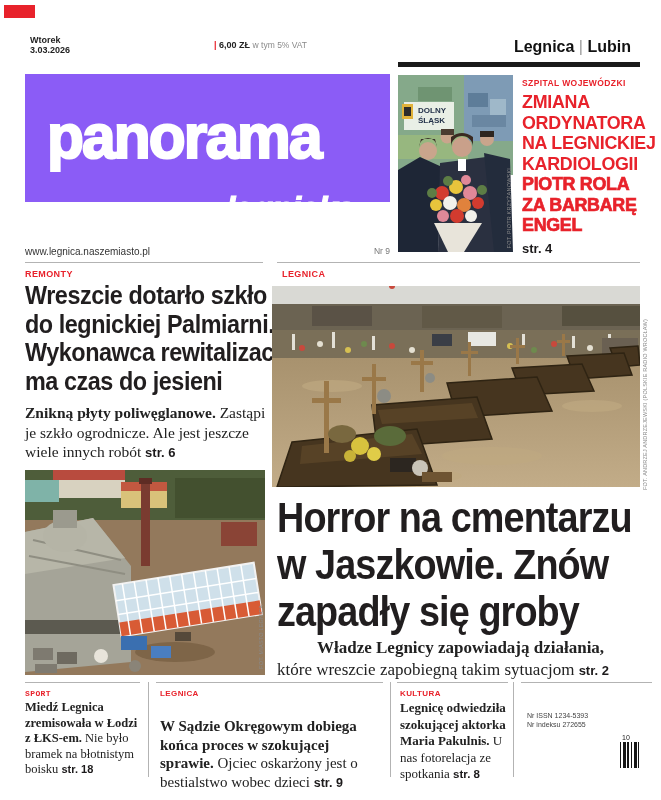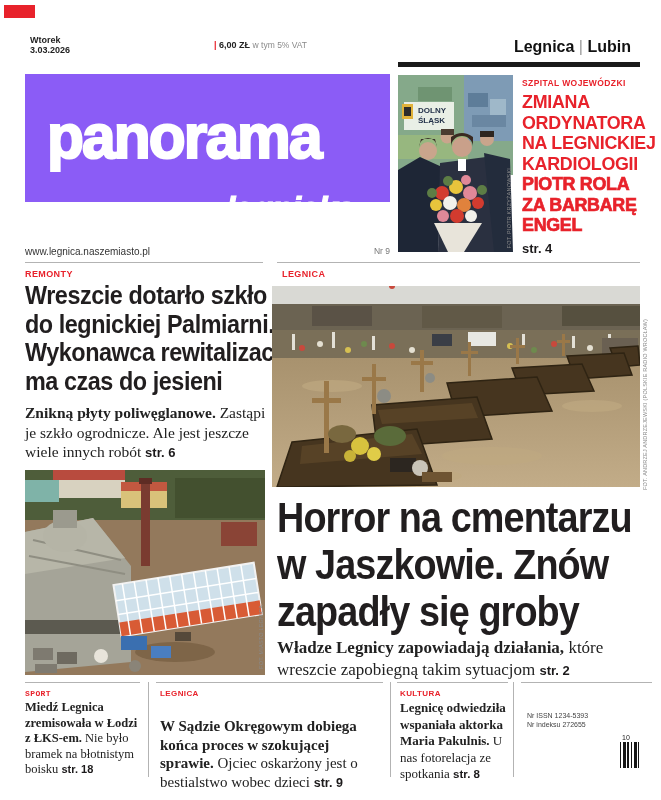--- a/index.html
+++ b/index.html
@@ -286,21 +286,21 @@
   </div>
   <div class="abs vcap" style="left:642px;top:330px;height:160px;">FOT. ANDRZEJ ANDRZEJEWSKI (POLSKIE RADIO WROCŁAW)</div>
 
   <div class="abs" style="left:277px;top:494px;font-size:42px;line-height:47px;">
     <div class="headline cond" style="letter-spacing:-1px;">Horror na cmentarzu</div>
     <div class="headline cond" style="letter-spacing:-1px;">w Jaszkowie. Znów</div>
     <div class="headline cond" style="letter-spacing:-1px;">zapadły się groby</div>
   </div>
 
   <div class="abs serif" style="left:277px;top:637px;width:362px;font-size:17px;line-height:21.5px;color:#222;">
-    <span style="font-weight:bold;">Władze Legnicy zapowiadają działania,</span>
+    <span style="font-weight:bold;margin-left:40px;">Władze Legnicy zapowiadają działania,</span>
     <span>które wreszcie zapobiegną takim sytuacjom</span>
     <span class="pref" style="font-size:13px;">str. 2</span>
   </div>
 
   <div class="abs rule" style="left:25px;top:682px;width:115px;"></div>
   <div class="abs rule" style="left:156px;top:682px;width:227px;"></div>
   <div class="abs rule" style="left:397px;top:682px;width:111px;"></div>
   <div class="abs rule" style="left:521px;top:682px;width:131px;"></div>
   <div class="abs vrule" style="left:148px;top:682px;height:95px;"></div>
   <div class="abs vrule" style="left:390px;top:682px;height:95px;"></div>
@@ -320,21 +320,21 @@
     <div class="serif" style="font-size:15px;line-height:18.5px;margin-top:19px;color:#222;">
       <span style="font-weight:bold;">W Sądzie Okręgowym dobiega końca proces w szokującej sprawie.</span>
       <span>Ojciec oskarżony jest o bestialstwo wobec dzieci</span>
       <span class="pref" style="font-size:12.5px;">str. 9</span>
     </div>
   </div>
 
   <div class="abs" style="left:400px;top:689px;width:108px;">
     <div class="kicker" style="font-size:8px;">KULTURA</div>
     <div class="serif" style="font-size:13px;line-height:16.5px;margin-top:2px;color:#222;">
-      <span style="font-weight:bold;">Legnicę odwiedziła wspaniała aktorka Maria Pakulnis.</span>
+      <span style="font-weight:bold;">Legnicę odwiedziła szokującej aktorka Maria Pakulnis.</span>
       <span>U nas fotorelacja ze spotkania</span>
       <span class="pref" style="font-size:11.5px;">str. 8</span>
     </div>
   </div>
 
   <div class="abs" style="left:527px;top:712px;font-size:7px;line-height:8.5px;color:#444;">
     <div>Nr ISSN 1234-5393</div>
     <div>Nr indeksu 272655</div>
   </div>
   <div class="abs" style="left:622px;top:734px;font-size:7px;color:#222;">10</div>

